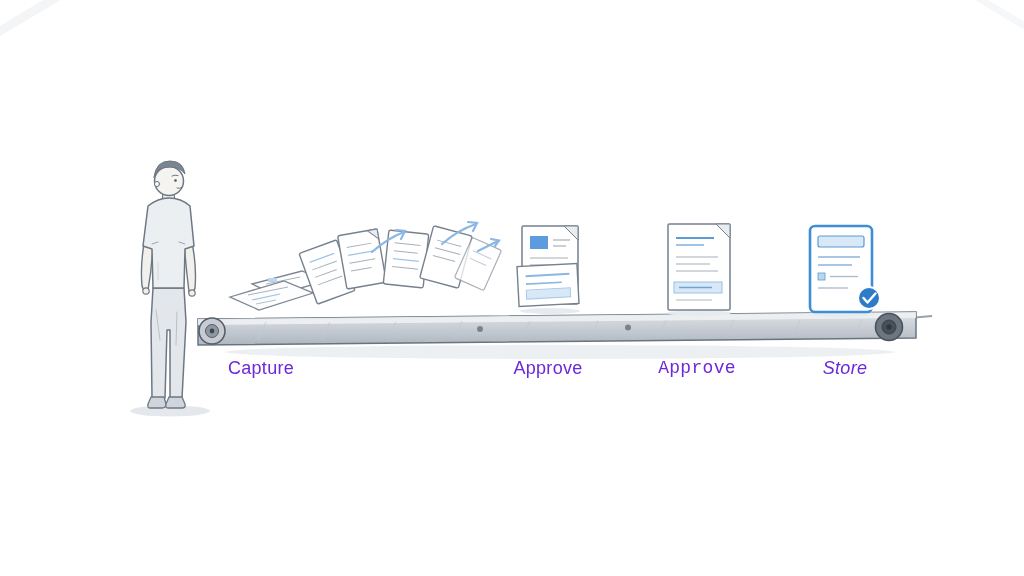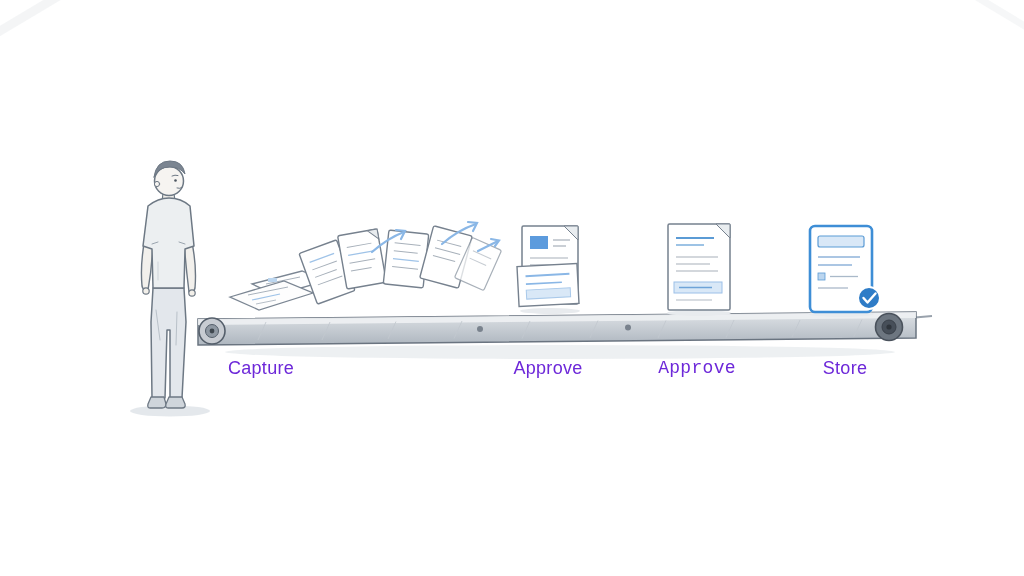--- a/index.html
+++ b/index.html
@@ -22,21 +22,21 @@
     transform: translateX(-50%);
     font-size: 18px;
     font-weight: 400;
     color: #6d28d9;
     letter-spacing: 0.3px;
     white-space: nowrap;
   }
   .label-capture { left: 261px; }
   .label-extract { left: 548px; }
   .label-approve { left: 697px; font-family: Liberation Mono, monospace; }
-  .label-store   { left: 845px; }
+  .label-store   { left: 845px; font-style: italic; }
 </style>
 </head>
 <body>
 
 <div class="canvas">
 
   <svg class="illustration-svg" viewBox="0 0 1024 576">
     <defs>
       <linearGradient id="beltGrad" x1="0" y1="0" x2="0" y2="1">
         <stop offset="0" stop-color="#dfe3e7"></stop>

